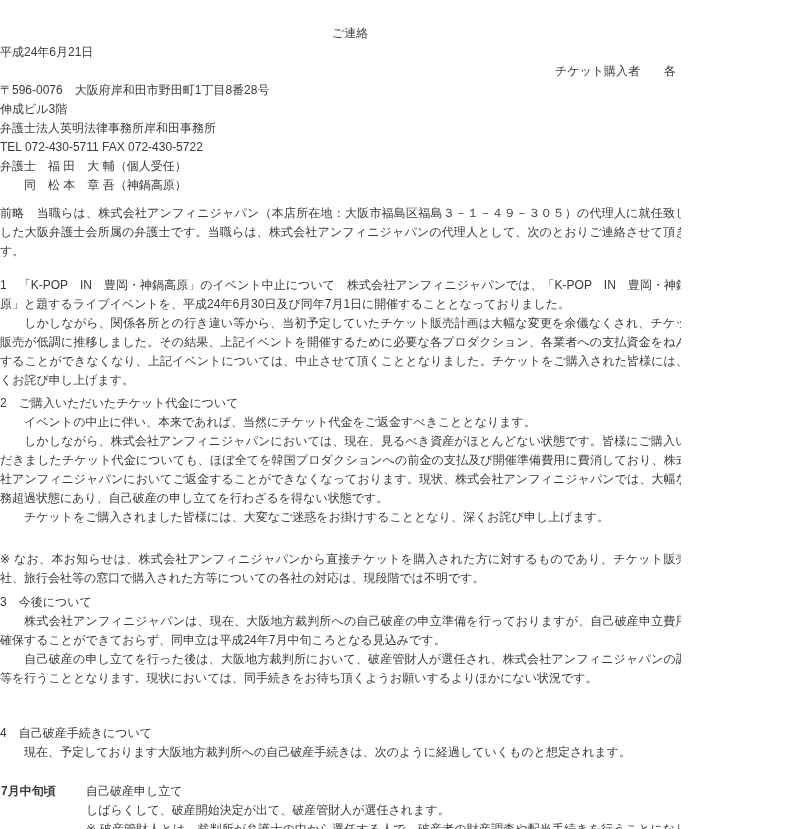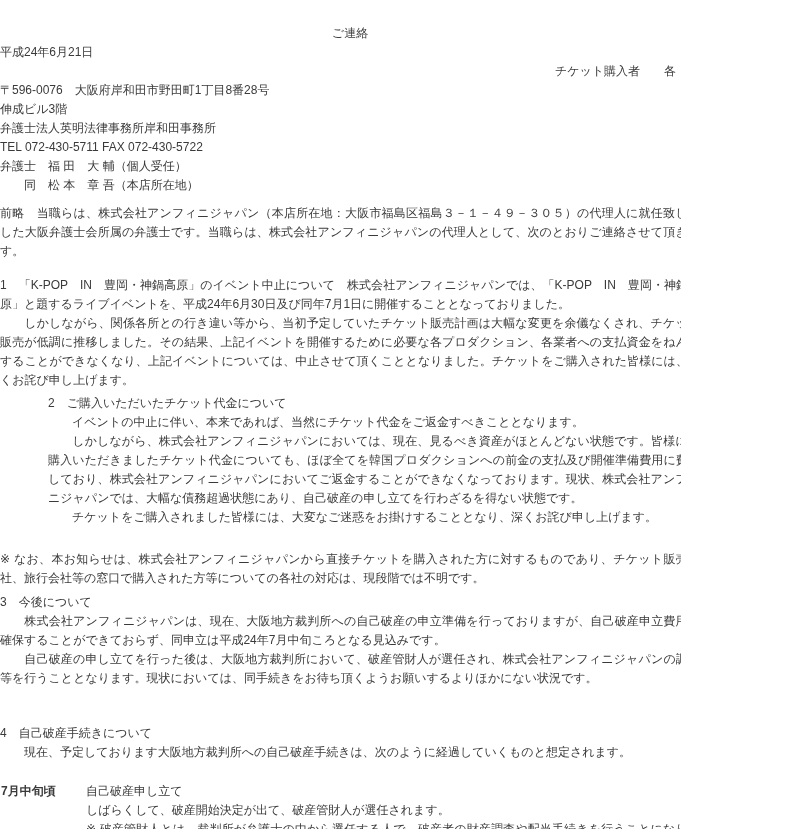--- a/index.html
+++ b/index.html
@@ -18,21 +18,21 @@
     width: 700px;
     margin: 0 auto;
     padding-top: 24px;
   }
   .title-line   { text-align: center; }
   .right-line   { text-align: left; }
   .left-line    { text-align: right; }
   .para         { text-align: justify; margin: 0; }
   .opening      { margin-top: 9px; }
   .sec-1        { margin-top: 15px; }
-  .sec-2        { margin-top: 4px; margin-left: 48px; }
+  .sec-2        { margin-top: 4px; }
   .notice-block { margin-top: 23px; }
   .sec-3        { margin-top: 5px; }
   .sec-4        { margin-top: 36px; }
   .schedule-row {
     margin-top: 20px;
     display: flex;
     align-items: flex-start;
   }
   .schedule-label {
     flex: none;
@@ -53,21 +53,21 @@
     <div class="right-line">平成24年6月21日</div>
 
     <div class="left-line">チケット購入者　　各　位</div>
 
     <div>
       <div class="right-line">〒596-0076　大阪府岸和田市野田町1丁目8番28号</div>
       <div class="right-line">伸成ビル3階</div>
       <div class="right-line">弁護士法人英明法律事務所岸和田事務所</div>
       <div class="right-line">TEL 072-430-5711 FAX 072-430-5722</div>
       <div class="right-line">弁護士　福 田　大 輔（個人受任）</div>
-      <div class="right-line">　　同　松 本　章 吾（本店所在地）</div>
+      <div class="right-line">　　同　松 本　章 吾（神鍋高原）</div>
     </div>
 
     <p class="para opening">前略　当職らは、株式会社アンフィニジャパン（本店所在地：大阪市福島区福島３－１－４９－３０５）の代理人に就任致しました大阪弁護士会所属の弁護士です。当職らは、株式会社アンフィニジャパンの代理人として、次のとおりご連絡させて頂きます。</p>
 
     <div class="sec-1">
       <p class="para">1　「K-POP　IN　豊岡・神鍋高原」のイベント中止について　株式会社アンフィニジャパンでは、「K-POP　IN　豊岡・神鍋高原」と題するライブイベントを、平成24年6月30日及び同年7月1日に開催することとなっておりました。</p>
       <p class="para">　　しかしながら、関係各所との行き違い等から、当初予定していたチケット販売計画は大幅な変更を余儀なくされ、チケット販売が低調に推移しました。その結果、上記イベントを開催するために必要な各プロダクション、各業者への支払資金をねん出することができなくなり、上記イベントについては、中止させて頂くこととなりました。チケットをご購入された皆様には、深くお詫び申し上げます。</p>
     </div>
 
     <div class="sec-2">

